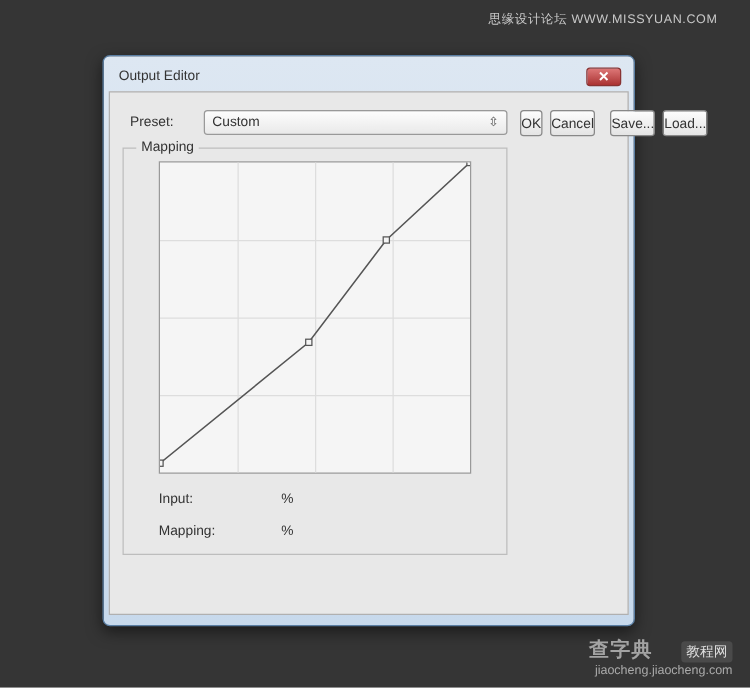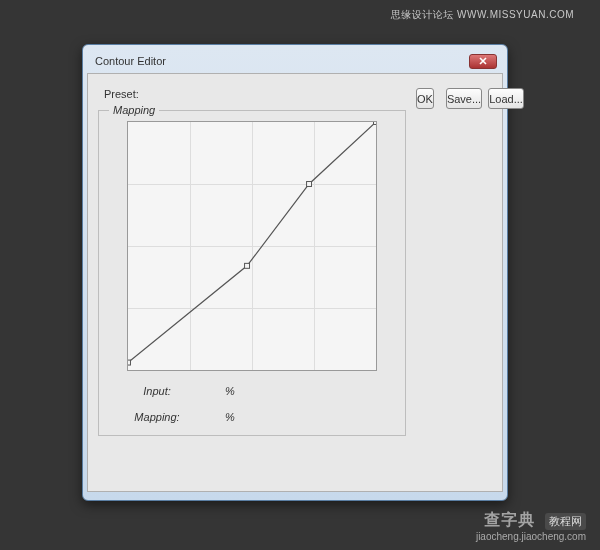--- a/index.html
+++ b/index.html
@@ -31,21 +31,21 @@
       color: #a3a3a3;
       letter-spacing: 1px;
     }
     .watermark-bottom-right .tag {
       display: inline-block;
       background: #4a4a4a;
       color: #ddd;
       padding: 1px 4px;
       border-radius: 3px;
       font-size: 11px;
-      margin-left: 7px;
+      margin-left: 20px;
     }
     .window {
       position: absolute;
       left: 82px; top: 44px;
       width: 426px; height: 457px;
       background: linear-gradient(#dde7f2, #c7d9ec);
       border: 1px solid #5a7ea3;
       border-radius: 6px;
       box-shadow: 0 4px 12px rgba(0,0,0,0.5);
       padding: 4px;
@@ -101,21 +101,20 @@
       cursor: pointer;
     }
     .preset-select .arrows {
       font-size: 10px;
       color: #555;
     }
     .fieldset {
       position: relative;
       border: 1px solid #bdbdbd;
       padding: 10px 8px 12px 28px;
-      font-style: italic;
     }
     .fieldset-label {
       position: absolute;
       top: -7px; left: 10px;
       background: #e8e8e8;
       padding: 0 4px;
       font-size: 11px;
     }
     .graph {
       width: 250px; height: 250px;
@@ -139,21 +138,21 @@
     .gridline-h1 { top: 25%; left:0; right:0; height:1px; }
     .gridline-h2 { top: 50%; left:0; right:0; height:1px; }
     .gridline-h3 { top: 75%; left:0; right:0; height:1px; }
     .curve-svg { position: absolute; inset: 0; width: 100%; height: 100%; }
     .io-row {
       display: flex;
       align-items: center;
       margin-top: 14px;
       font-size: 11px;
     }
-    .io-label { width: 60px; text-align: center; margin-right: 38px; }
+    .io-label { width: 60px; text-align: left; margin-right: 38px; }
     .io-unit { }
     .btn {
       height: 21px;
       background: linear-gradient(#fdfdfd, #e4e4e4);
       border: 1px solid #888;
       border-radius: 3px;
       font-size: 11px;
       display: flex;
       align-items: center;
       justify-content: center;
@@ -162,31 +161,35 @@
     .gap-lg { height: 30px; }
     .gap-md { height: 22px; }
   </style>
 </head>
 <body>
 
 <div class="watermark-top">思缘设计论坛  WWW.MISSYUAN.COM</div>
 
 <div class="window">
   <div class="titlebar">
-    <span>Contour Editor</span>
+    <span>Output Editor</span>
     <div class="close-btn">
       <svg viewBox="0 0 10 10">
         <path d="M2 2 L8 8 M8 2 L2 8" stroke="#fff" stroke-width="1.6" fill="none"></path>
       </svg>
     </div>
   </div>
   <div class="client">
     <div class="left-col">
       <div class="preset-row">
         <span>Preset:</span>
+        <div class="preset-select">
+          <span>Custom</span>
+          <span class="arrows">⇳</span>
+        </div>
       </div>
       <div class="fieldset">
         <span class="fieldset-label">Mapping</span>
         <div class="graph">
           <div class="gridline-v1"></div>
           <div class="gridline-v2"></div>
           <div class="gridline-v3"></div>
           <div class="gridline-h1"></div>
           <div class="gridline-h2"></div>
           <div class="gridline-h3"></div>
@@ -205,20 +208,21 @@
           <span class="io-unit">%</span>
         </div>
         <div class="io-row">
           <span class="io-label">Mapping:</span>
           <span class="io-unit">%</span>
         </div>
       </div>
     </div>
     <div class="right-col">
       <div class="btn">OK</div>
+      <div class="btn">Cancel</div>
       <div class="gap-lg"></div>
       <div class="btn">Save...</div>
       <div class="btn">Load...</div>
       <div class="gap-md"></div>
     </div>
   </div>
 </div>
 
 <div class="watermark-bottom-right">
   <div>

